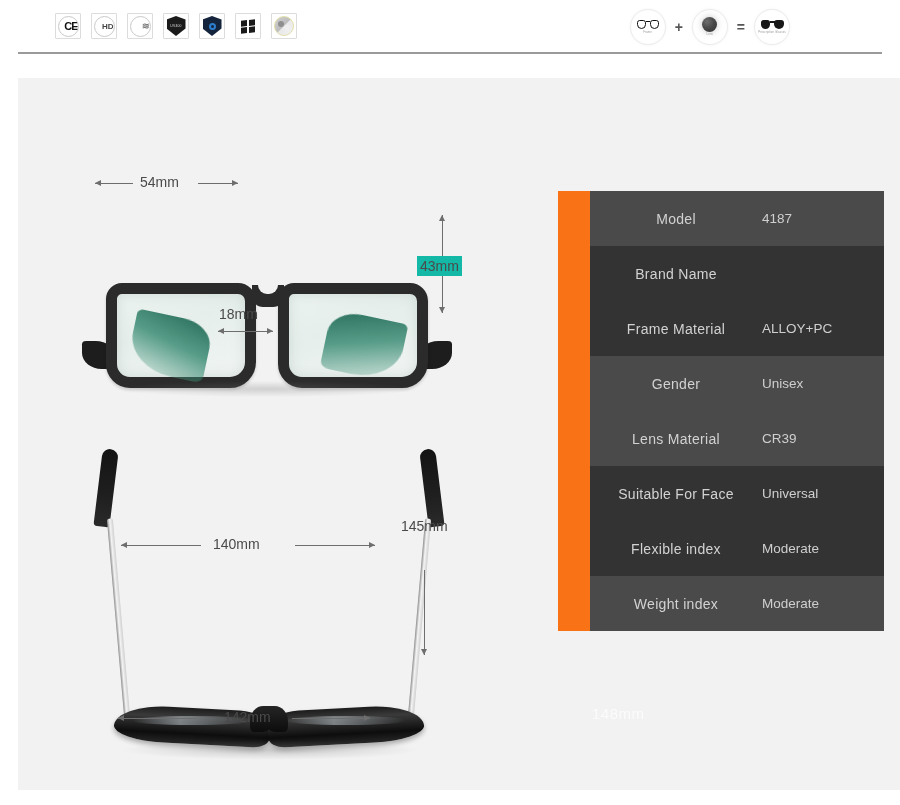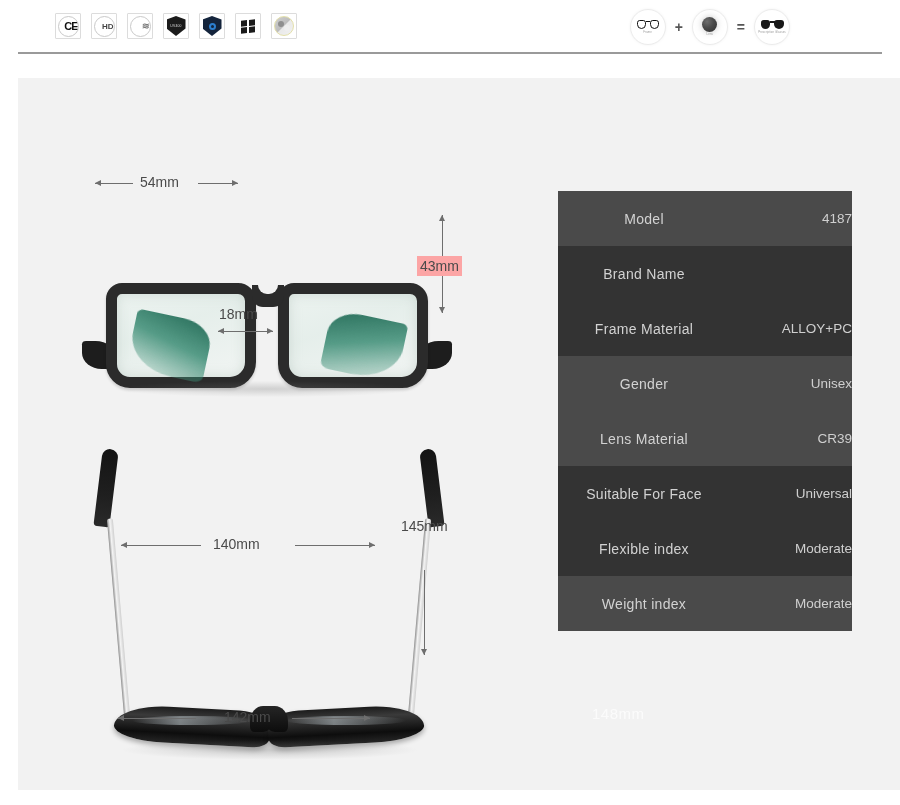--- a/index.html
+++ b/index.html
@@ -252,33 +252,34 @@
     border-left:3.5px solid transparent;border-right:3.5px solid transparent;
   }
   .arrow-v:before{top:0;border-bottom:6px solid #6e6e6e;}
   .arrow-v:after{bottom:0;border-top:6px solid #6e6e6e;}
   .arrow-v.down-only:before{display:none;}
 
   
   .spec-table{
     position:absolute;left:558px;top:191px;width:294px;
     background:#f97316;
+    padding-left:32px;
   }
   .spec-row{
     display:flex;align-items:center;height:55px;
     background:#4a4a4a;
   }
   .spec-row.alt{background:#333333;}
   .spec-key{
     width:172px;text-align:center;
     font-size:14px;color:#d2d2d2;
     letter-spacing:.3px;
   }
   .spec-val{
-    flex:1;text-align:right;
+    flex:1;text-align:left;
     font-size:13.5px;color:#cfcfcf;
   }
   .watermark{
     position:absolute;left:592px;top:705px;
     font-size:15px;color:#ffffff;opacity:.72;
     letter-spacing:.5px;
   }
 </style>
 </head>
 <body>
@@ -385,21 +386,21 @@
       <div class="nose-pad npr"></div>
     </div>
     <div class="fold-shadow"></div>
   </div>
 
   <div class="arrow-h left-only" style="left:77px;top:105px;width:38px;"></div>
   <div class="dim-label" style="left:122px;top:96px;">54mm</div>
   <div class="arrow-h right-only" style="left:180px;top:105px;width:40px;"></div>
 
   <div class="arrow-v" style="left:424px;top:137px;width:1px;height:98px;"></div>
-  <div class="dim-label" style="left:399px;top:178px;background:#fca5a5;padding:2px 3px;">43mm</div>
+  <div class="dim-label" style="left:399px;top:178px;background:#14b8a6;padding:2px 3px;">43mm</div>
 
   <div class="dim-label" style="left:201px;top:228px;">18mm</div>
   <div class="arrow-h" style="left:200px;top:253px;width:55px;"></div>
 
   <div class="dim-label" style="left:383px;top:440px;">145mm</div>
   <div class="arrow-v down-only" style="left:406px;top:492px;width:1px;height:85px;"></div>
 
   <div class="arrow-h left-only" style="left:103px;top:467px;width:80px;"></div>
   <div class="dim-label" style="left:195px;top:458px;">140mm</div>
   <div class="arrow-h right-only" style="left:277px;top:467px;width:80px;"></div>

